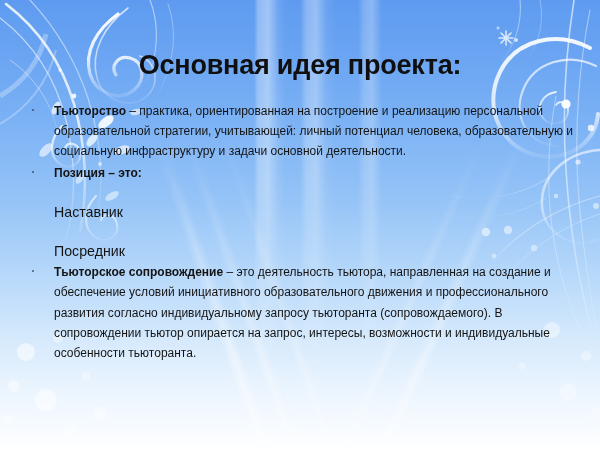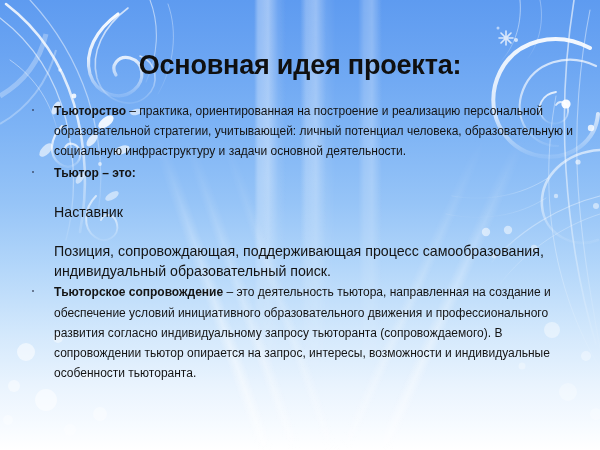--- a/index.html
+++ b/index.html
@@ -266,23 +266,23 @@
 
     <div class="body-block">
 
       <div class="bullet-item">
         <span class="bullet-dot"></span>
         <div class="para"><b>Тьюторство</b><span> – </span><span>практика, ориентированная на построение и реализацию персональной образовательной стратегии, учитывающей: личный потенциал человека, образовательную и социальную инфраструктуру и задачи основной деятельности.</span></div>
       </div>
 
       <div class="bullet-item">
         <span class="bullet-dot"></span>
-        <div class="para"><b>Тьютор – это:</b></div>
+        <div class="para"><b>Позиция – это:</b></div>
         <div class="sub-line">Наставник</div>
-        <div class="sub-line">Позиция, сопровождающая, поддерживающая процесс самообразования, индивидуальный образовательный поиск.</div>
+        <div class="sub-line">Посредник</div>
       </div>
 
       <div class="bullet-item">
         <span class="bullet-dot"></span>
         <div class="para"><b>Тьюторское сопровождение</b><span> – </span><span>это деятельность тьютора, направленная на создание и обеспечение условий инициативного образовательного движения и профессионального развития согласно индивидуальному запросу тьюторанта (сопровождаемого). В сопровождении тьютор опирается на запрос, интересы, возможности и индивидуальные особенности тьюторанта.</span></div>
       </div>
 
     </div>
   </div>
 </div>

